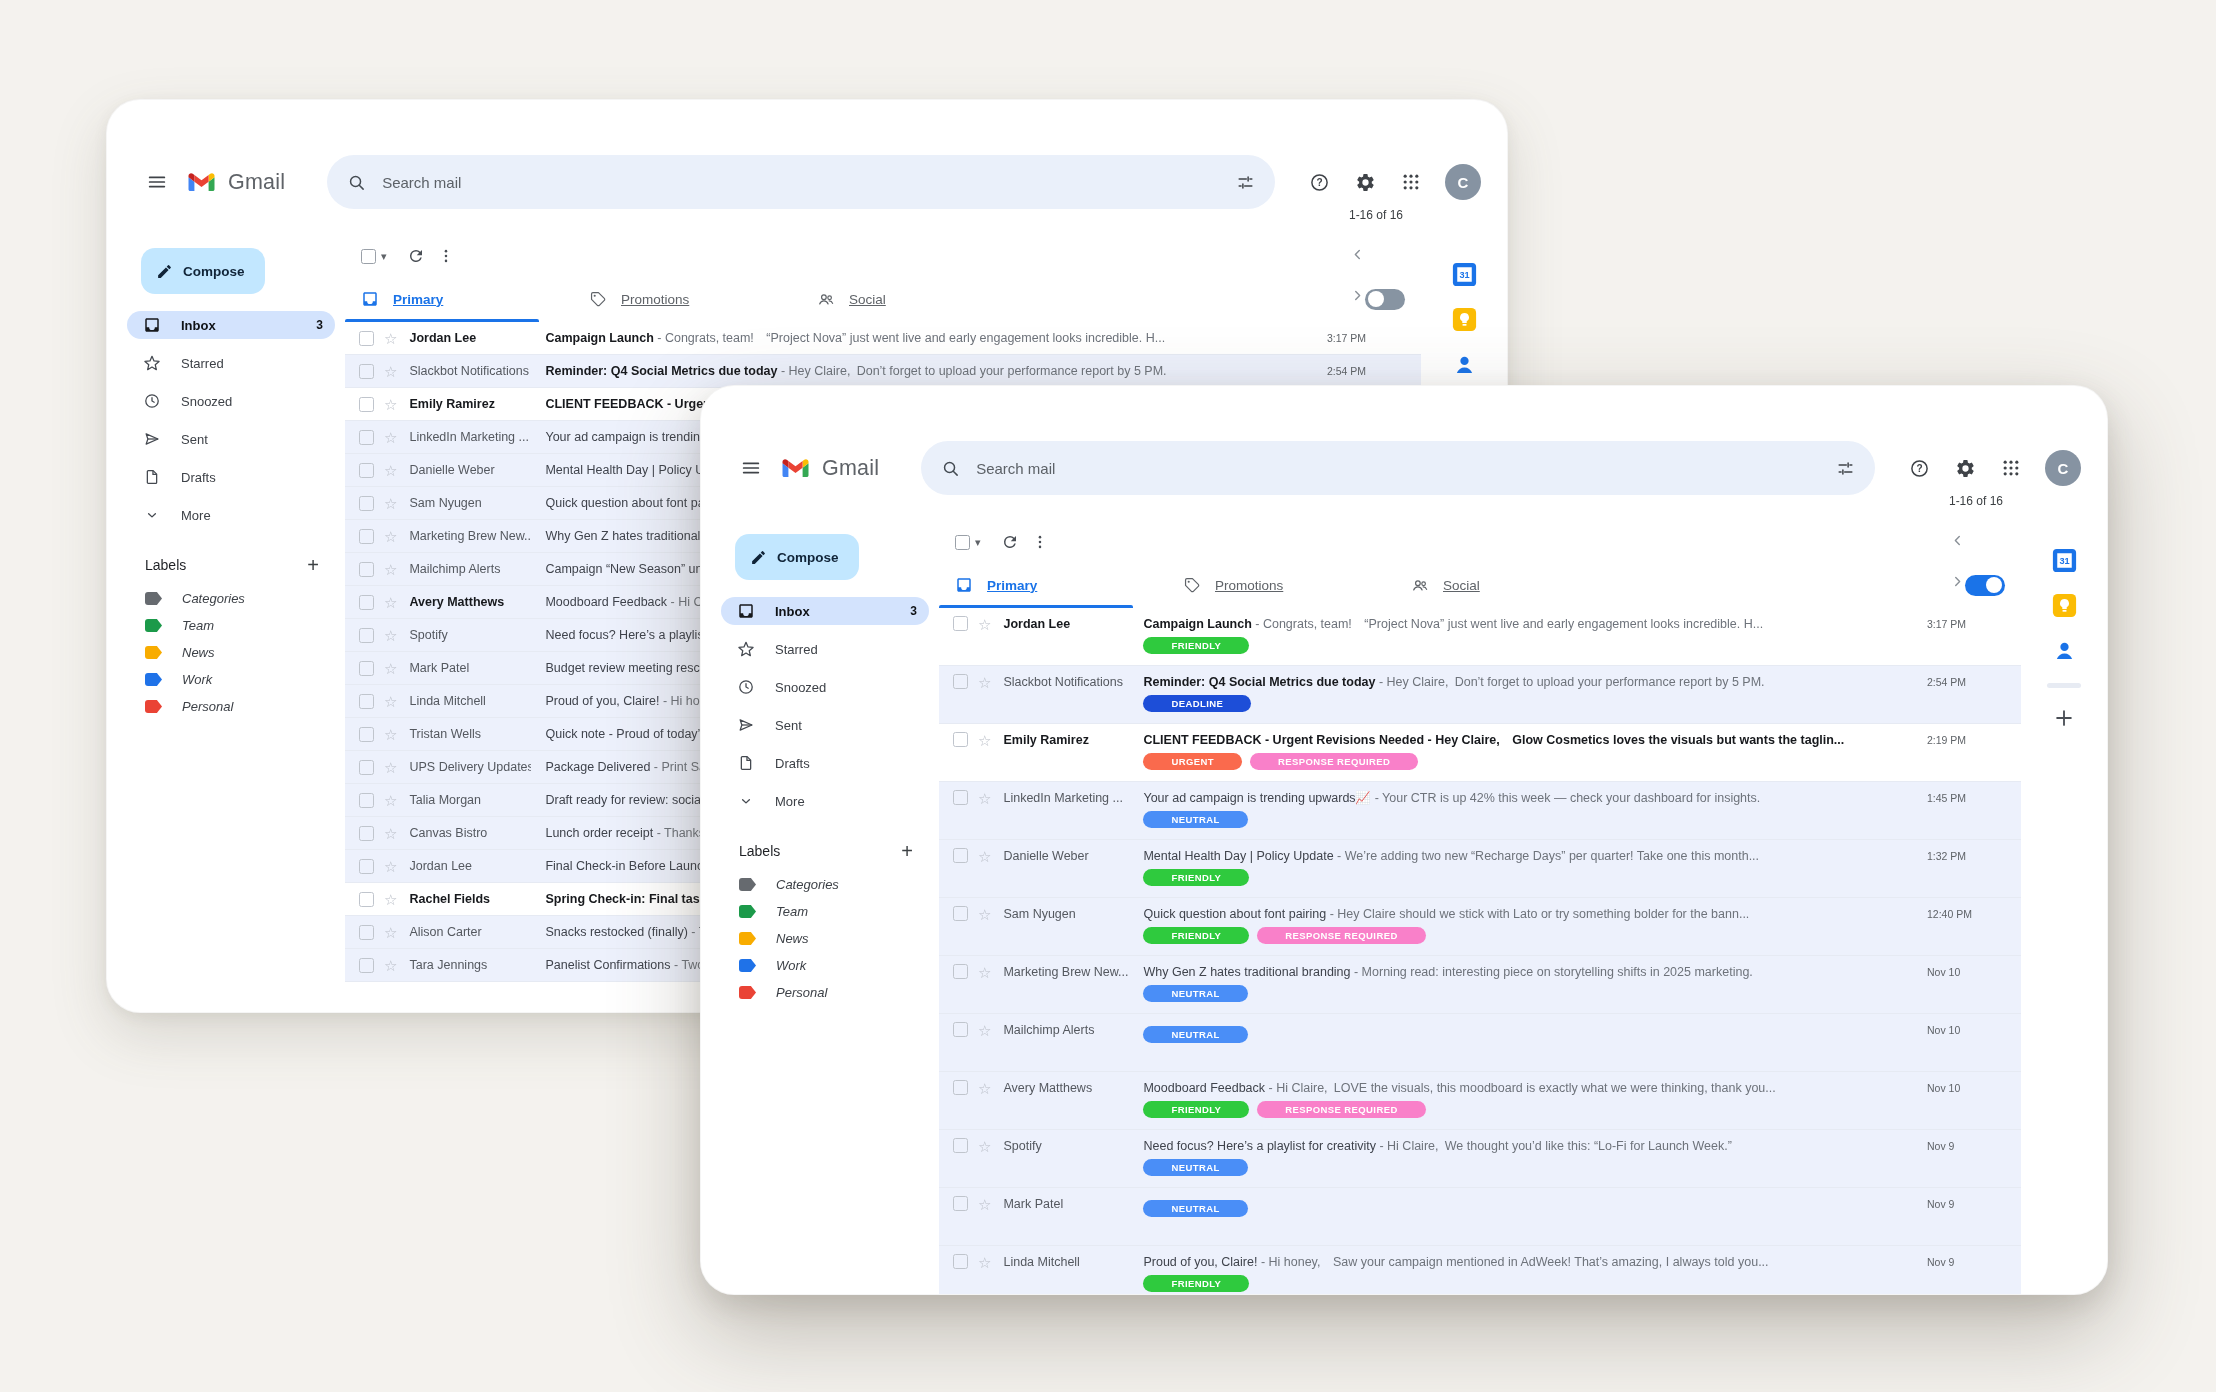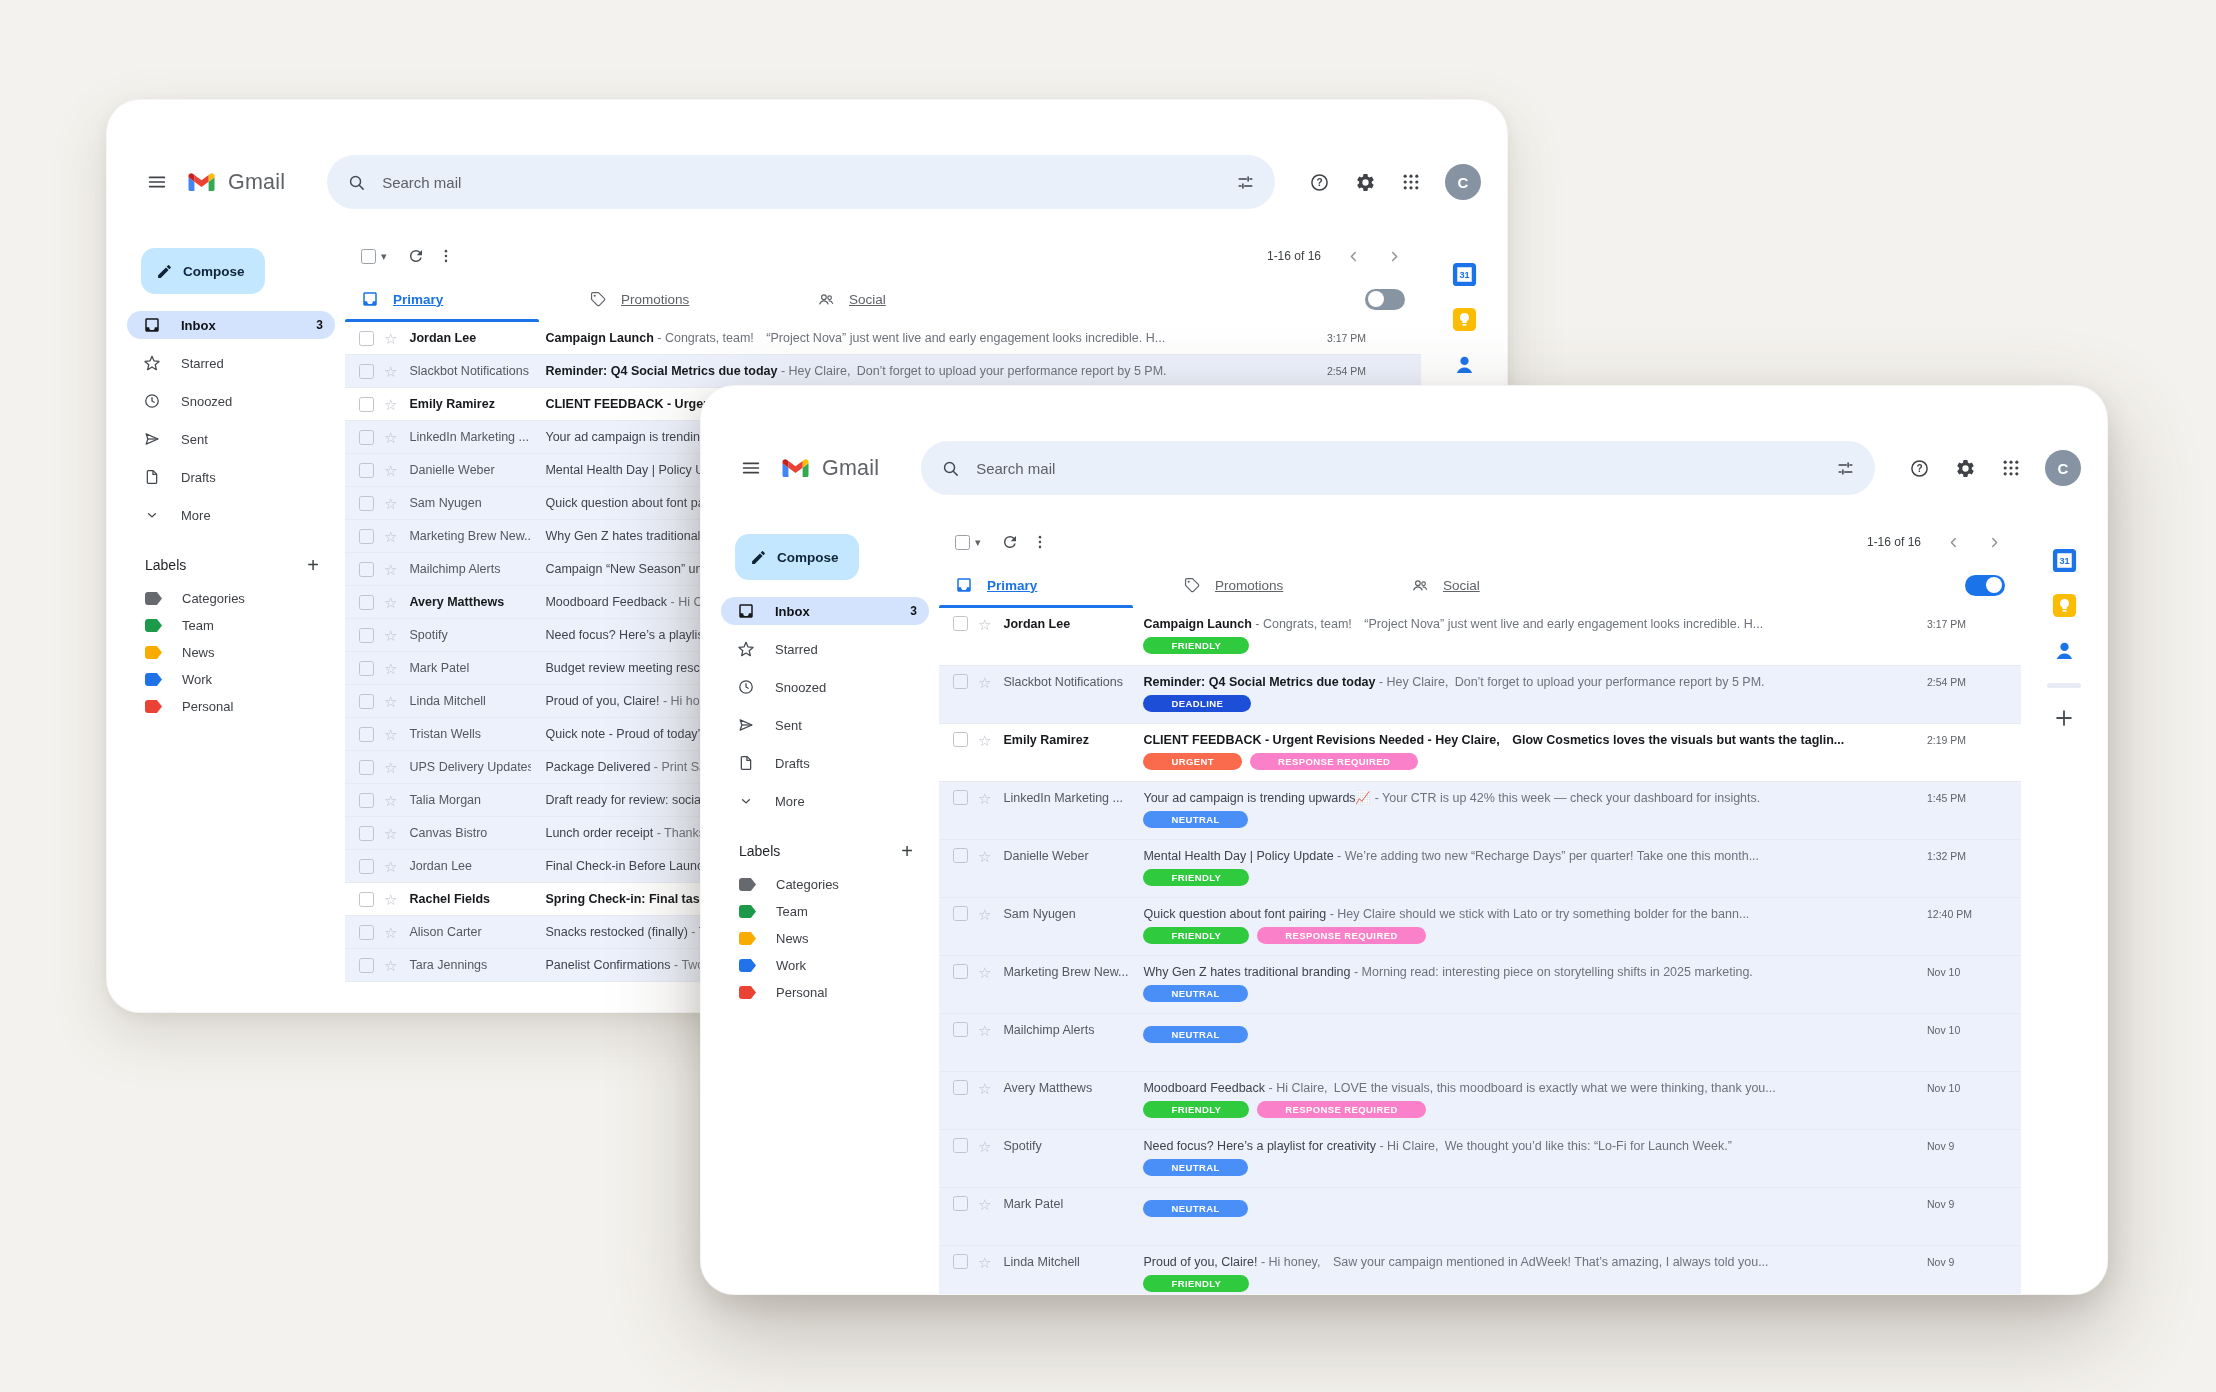--- a/index.html
+++ b/index.html
@@ -43,35 +43,35 @@
   .nav-item{height:28px;margin:1px 10px 10px 20px;border-radius:14px;display:flex;
     align-items:center;gap:20px;padding:0 12px 0 16px;font-size:13px;color:#3d4147;cursor:pointer;}
   .nav-item .icn{display:flex;color:#444950;}
   .nav-item.selected{background:#d3e3fd;color:#0f1216;font-weight:bold;}
   .nav-item.selected .icn{color:#17191d;}
   .nav-count{margin-left:auto;font-size:12px;}
   .labels-hdr{display:flex;align-items:center;margin:26px 26px 10px 38px;
     font-size:14px;color:#1f2125;}
   .plus-btn{margin-left:auto;font-size:20px;color:#3c4043;cursor:pointer;line-height:1;}
   .label-item{height:27px;display:flex;align-items:center;gap:20px;padding-left:38px;
-    font-size:13px;color:#3d4147;cursor:pointer;}
+    font-size:13px;color:#3d4147;cursor:pointer;font-style:italic;}
   .tag-swatch{width:17px;height:13px;border-radius:3px;flex:0 0 auto;
     clip-path:polygon(0 0,70% 0,100% 50%,70% 100%,0 100%);}
 
   
   .main{flex:1;display:flex;min-width:0;}
   .list-col{flex:1;min-width:0;display:flex;flex-direction:column;}
   .toolbar{height:40px;display:flex;align-items:center;padding:0 10px 0 16px;color:#5f6368;}
   .cbx{width:13px;height:13px;border:1.6px solid #c0c5cd;border-radius:2.5px;
     flex:0 0 auto;cursor:pointer;}
   .toolbar .cbx{border-color:#9aa0a8;}
   .dd{font-size:11px;color:#5f6368;margin:0 14px 0 5px;cursor:pointer;}
   .tbic{width:30px;height:30px;display:flex;align-items:center;justify-content:center;
     color:#494e55;cursor:pointer;}
-  .tb-right{margin-left:auto;display:flex;align-items:center;gap:24px;padding-right:8px;}
+  .tb-right{margin-left:auto;display:flex;align-items:flex-start;gap:24px;padding-right:8px;flex-direction:column;}
   .pager{font-size:12px;color:#3c4043;}
   .chev{color:#8a9097;display:flex;cursor:pointer;}
   .tabs{display:flex;align-items:center;height:46px;padding-right:16px;flex:0 0 auto;}
   .tabs-items{display:flex;height:100%;}
   .tab{width:212px;display:flex;align-items:center;gap:14px;padding-left:16px;
     font-size:13.5px;color:#5f6368;position:relative;cursor:pointer;text-decoration:underline;}
   .tab .icn{display:flex;color:#5f6368;}
   .tab.active{color:#1a73e8;font-weight:bold;}
   .tab.active .icn{color:#1a73e8;}
   .tab.active::after{content:"";position:absolute;left:0;right:34px;bottom:0;height:3px;

